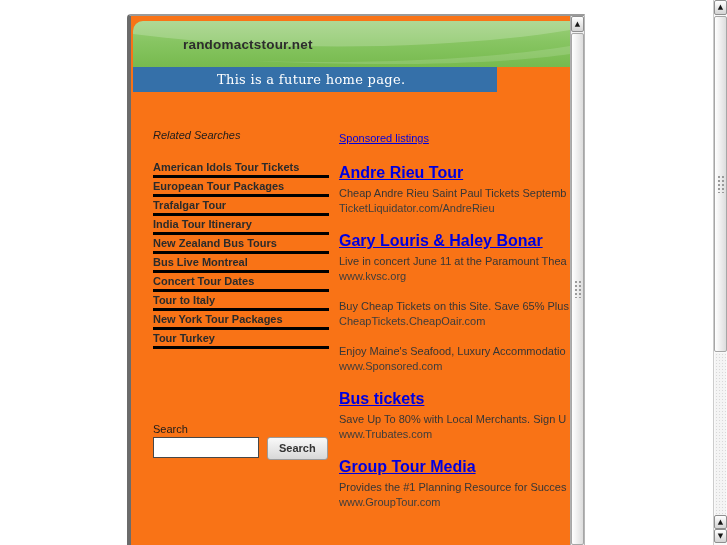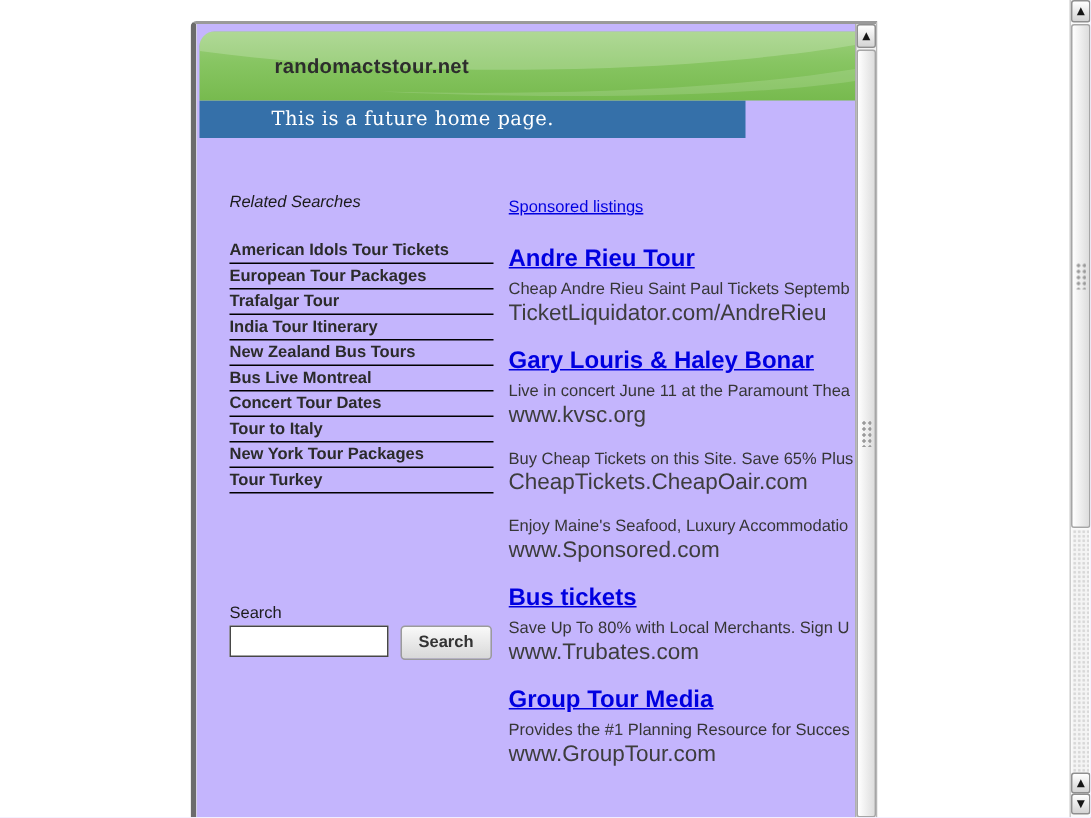--- a/index.html
+++ b/index.html
@@ -11,50 +11,50 @@
   
   .frame {
     position:absolute; left:127px; top:14px; width:458px; height:531px;
     background:#fff;
     border-left:4px solid #6b6b6b;
     border-top:2px solid #9a9a9a;
     border-right:1px solid #b6b6b6;
     border-top-left-radius:4px;
     overflow:hidden;
   }
-  .page { position:absolute; left:0; top:0; width:439px; height:100%; overflow:hidden; background:#c4b5fd; }
+  .page { position:absolute; left:0; top:0; width:439px; height:100%; overflow:hidden; background:#f97316; }
 
   
   .site-header {
     position:relative; margin:5px 0 0 2px; width:437px; height:46px;
     border-radius:10px 0 0 0; overflow:hidden;
     background:linear-gradient(180deg, #9ccf7c 0%, #87c562 45%, #77ba4e 100%);
   }
   .site-header svg { position:absolute; left:0; top:0; }
   .domain-title {
     position:absolute; left:50px; top:50%; transform:translateY(-50%);
     font-size:13.5px; font-weight:bold; color:#2d2d2d; letter-spacing:0.2px;
   }
 
   
   .tagline-bar {
     margin-left:2px; width:364px; height:25px; background:#3570a9;
     color:#ffffff; font-family:"DejaVu Serif", serif; font-size:13px;
-    line-height:25px; padding-left:48px; letter-spacing:0.3px;
+    line-height:25px; padding-left:84px; letter-spacing:0.3px;
   }
 
   
   .main { display:flex; padding:36px 0 0 22px; }
 
   .left-col { width:176px; flex:none; }
   .related-title { font-size:11px; color:#1c1c1c; line-height:15px;font-style:italic; }
   .related-list { list-style:none; margin-top:16px; }
   .related-item {
     font-size:11px; font-weight:bold; color:#2b2b2b;
-    line-height:13px; padding:2px 0 1px; border-bottom:1px solid #000000;
+    line-height:13px; padding:2px 0 1px; border-bottom:3px solid #000000;
     cursor:pointer; white-space:nowrap; overflow:hidden;
   }
   .search-block { margin-top:73px; }
   .search-label { font-size:11px; color:#1c1c1c; line-height:14px; }
   .search-row { display:flex; align-items:flex-start; margin-top:1px; }
   .search-input { width:106px; height:21px; border:1px solid #474747; background:#fff; font-size:11px; padding:0 3px; }
   .search-button {
     margin-left:8px; font-family:"Liberation Sans", sans-serif;
     font-size:11px; font-weight:bold; color:#333;
     background:linear-gradient(180deg,#f9f9f9,#d8d8d8);
@@ -66,21 +66,21 @@
     font-size:11px; color:#0000e0; text-decoration:underline; line-height:15px;
     display:inline-block; cursor:pointer;
   }
   .listings { margin-top:17px; }
   .listing { margin-bottom:15px; }
   .listing-title {
     font-size:16px; font-weight:bold; color:#0000e0; text-decoration:underline;
     line-height:20px; cursor:pointer; white-space:nowrap; display:inline-block;text-align:right;
   }
   .listing-desc { font-size:11px; color:#363636; line-height:15px; margin-top:3px; white-space:nowrap; }
-  .listing-url  { font-size:15px; color:#3d3d3d; line-height:15px; white-space:nowrap; }
+  .listing-url  { font-size:11px; color:#3d3d3d; line-height:15px; white-space:nowrap; }
 
   
   .tri { font-family:"DejaVu Sans", sans-serif; font-size:7px; line-height:1; color:#161616; }
 
   .inner-scrollbar {
     position:absolute; right:0; top:0; width:14px; height:100%;
     background:#f1f1f1; border-left:1px solid #b0b0b0;
   }
   .sb-btn {
     width:100%; height:16px; background:linear-gradient(180deg,#ffffff,#d4d4d4);

